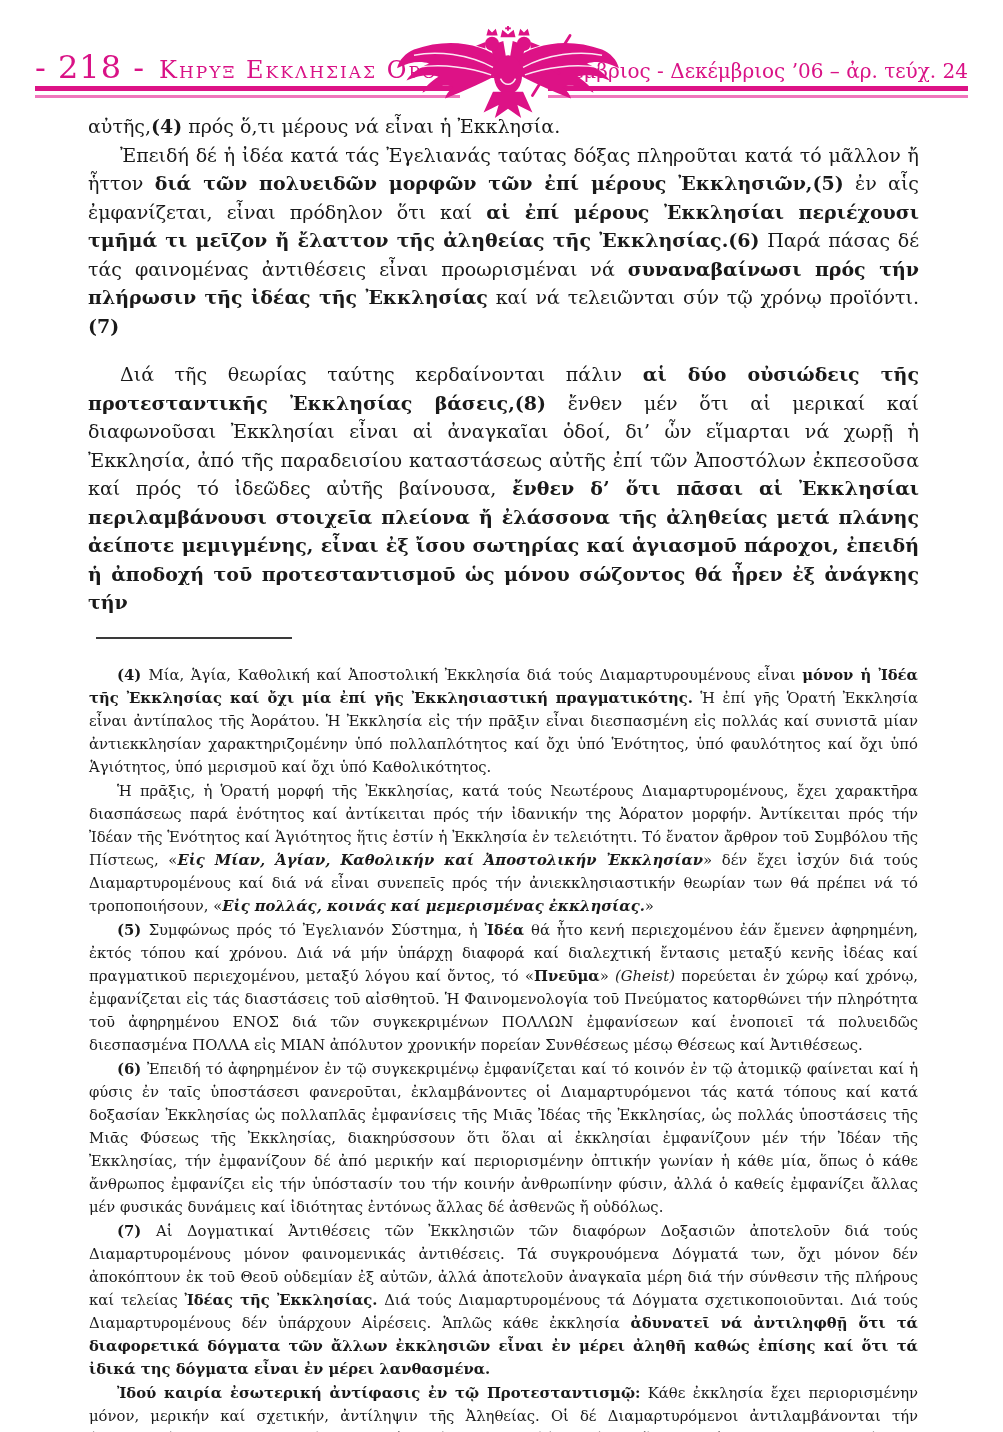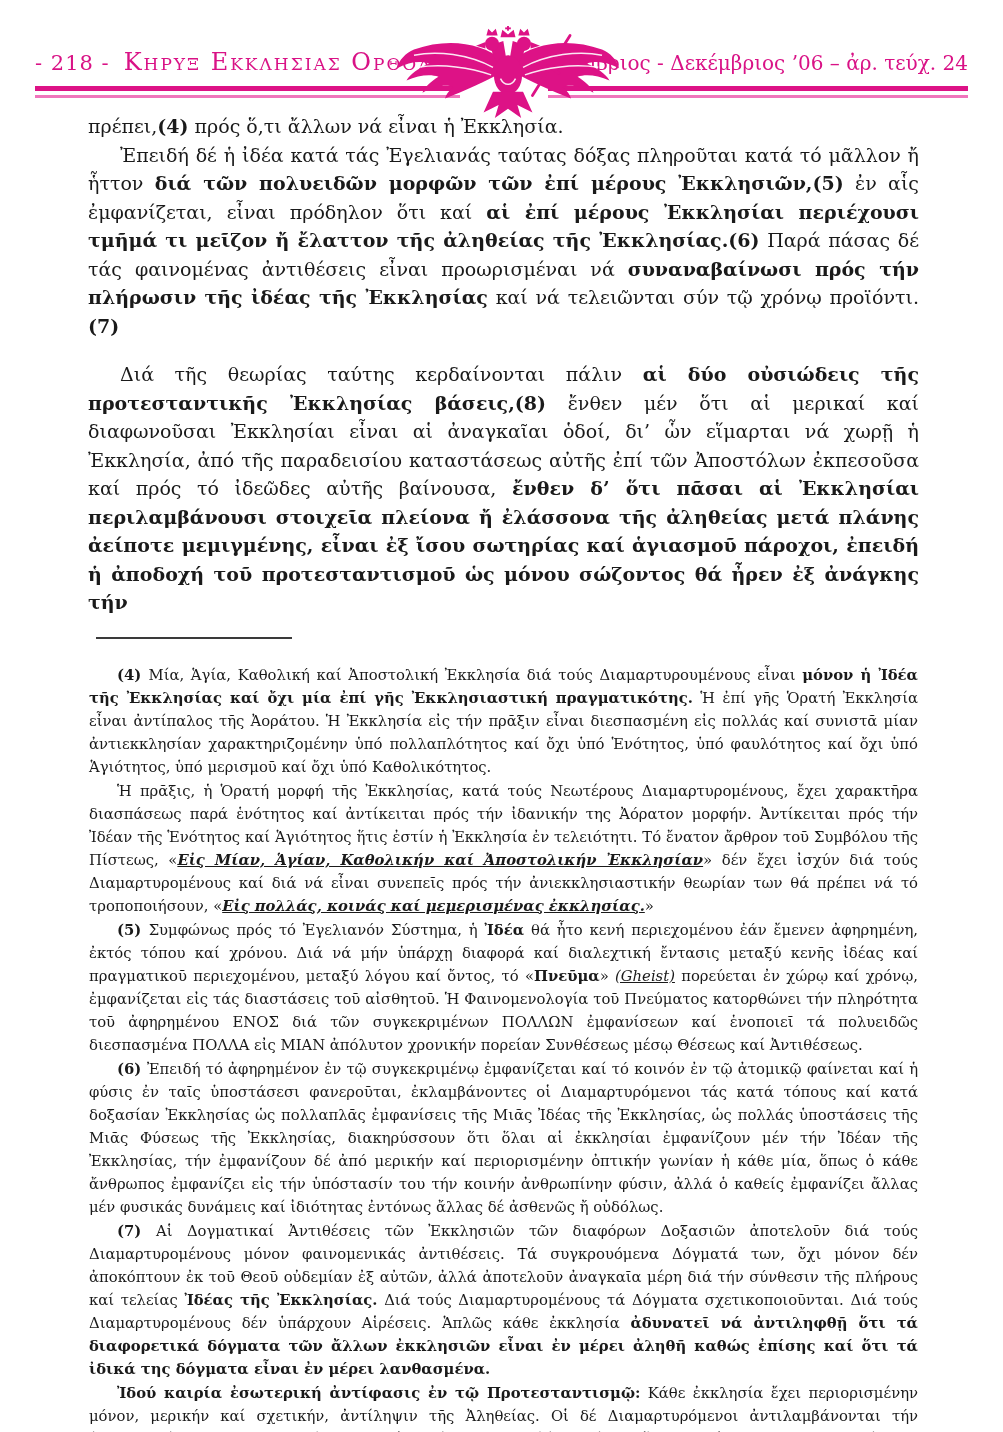--- a/index.html
+++ b/index.html
@@ -5,21 +5,21 @@
   html,body{margin:0;padding:0;background:#ffffff;}
   body{width:1003px;height:1432px;overflow:hidden;position:relative;
        font-family:"DejaVu Serif","Liberation Serif",serif;color:#1a1a1a;}
   .page{position:relative;width:1003px;height:1432px;}
 
   
   .header{position:absolute;top:0;left:0;width:1003px;height:110px;}
   .header-row{position:absolute;top:48px;left:35px;right:35px;display:flex;
               justify-content:space-between;align-items:baseline;color:#d91286;}
   .hdr-left{display:flex;align-items:baseline;gap:14px;white-space:nowrap;}
-  .page-number{font-size:21px;letter-spacing:1px;}
+  .page-number{font-size:32px;letter-spacing:1px;}
   .journal-title{font-size:24px;font-variant:small-caps;letter-spacing:2px;font-weight:500;}
   .hdr-right{font-size:20px;white-space:nowrap;}
   .rule{position:absolute;left:35px;width:933px;}
   .rule-thick{top:86px;height:5px;
       background:linear-gradient(to right,#dd1286 0 45.5%,transparent 45.5% 55%,#dd1286 55% 100%);}
   .rule-thin{top:95px;height:3px;
       background:linear-gradient(to right,#f075bc 0 45.5%,transparent 45.5% 55%,#f075bc 55% 100%);}
   .emblem{position:absolute;left:392px;top:26px;width:232px;height:94px;}
 
   
@@ -28,21 +28,21 @@
   .article p{margin:0;}
   .article p.indent{text-indent:32px;}
   .article p.sp{margin-top:20px;}
 
   
   .fn-sep{position:relative;margin:20px 0 24px 8px;width:196px;height:2px;background:#3a3a3a;}
   .footnotes{font-size:14.8px;line-height:23px;text-align:justify;}
   .footnotes p{margin:1px;text-indent:28px;}
 
   .rb{font-weight:bold;}
-  .ri{font-style:italic;text-decoration:underline;}
+  .ri{font-style:italic;}
 </style>
 </head>
 <body>
 
 <div class="page">
 
   <div class="header">
     <div class="rule rule-thick"></div>
     <div class="rule rule-thin"></div>
 
@@ -94,21 +94,21 @@
           <path d="M24 44 C50 40 80 44 102 52"></path>
           <path d="M220 31 C195 26 162 30 136 44"></path>
           <path d="M216 44 C190 40 160 44 138 52"></path>
           <path d="M112 56 C116 64 124 64 128 56"></path>
         </g>
       </g>
     </svg>
   </div>
 
   <div class="article">
-    <p><span>πρέπει,</span><span class="rb">(4)</span><span> πρός ὅ,τι ἄλλων νά εἶναι ἡ Ἐκκλησία.</span></p>
+    <p><span>αὐτῆς,</span><span class="rb">(4)</span><span> πρός ὅ,τι μέρους νά εἶναι ἡ Ἐκκλησία.</span></p>
     <p class="indent"><span>Ἐπειδή δέ ἡ ἰδέα κατά τάς Ἐγελιανάς ταύτας δόξας πληροῦται κατά τό μᾶλλον ἤ ἧττον </span><span class="rb">διά τῶν πολυειδῶν μορφῶν τῶν ἐπί μέρους Ἐκκλησιῶν,(5)</span><span> ἐν αἷς ἐμφανίζεται, εἶναι πρόδηλον ὅτι καί </span><span class="rb">αἱ ἐπί μέρους Ἐκκλησίαι περιέχουσι τμῆμά τι μεῖζον ἤ ἔλαττον τῆς ἀληθείας τῆς Ἐκκλησίας.(6)</span><span> Παρά πάσας δέ τάς φαινομένας ἀντιθέσεις εἶναι προωρισμέναι νά </span><span class="rb">συναναβαίνωσι πρός τήν πλήρωσιν τῆς ἰδέας τῆς Ἐκκλησίας</span><span> καί νά τελειῶνται σύν τῷ χρόνῳ προϊόντι.</span><span class="rb">(7)</span></p>
     <p class="indent sp"><span>Διά τῆς θεωρίας ταύτης κερδαίνονται πάλιν </span><span class="rb">αἱ δύο οὐσιώδεις τῆς προτεσταντικῆς Ἐκκλησίας βάσεις,(8)</span><span> ἔνθεν μέν ὅτι αἱ μερικαί καί διαφωνοῦσαι Ἐκκλησίαι εἶναι αἱ ἀναγκαῖαι ὁδοί, δι’ ὧν εἵμαρται νά χωρῇ ἡ Ἐκκλησία, ἀπό τῆς παραδεισίου καταστάσεως αὐτῆς ἐπί τῶν Ἀποστόλων ἐκπεσοῦσα καί πρός τό ἰδεῶδες αὐτῆς βαίνουσα, </span><span class="rb">ἔνθεν δ’ ὅτι πᾶσαι αἱ Ἐκκλησίαι περιλαμβάνουσι στοιχεῖα πλείονα ἤ ἐλάσσονα τῆς ἀληθείας μετά πλάνης ἀείποτε μεμιγμένης, εἶναι ἐξ ἴσου σωτηρίας καί ἁγιασμοῦ πάροχοι, ἐπειδή ἡ ἀποδοχή τοῦ προτεσταντισμοῦ ὡς μόνου σώζοντος θά ἦρεν ἐξ ἀνάγκης τήν</span></p>
 
     <div class="fn-sep"></div>
 
     <div class="footnotes">
       <p><span class="rb">(4) </span><span>Μία, Ἁγία, Καθολική καί Ἀποστολική Ἐκκλησία διά τούς Διαμαρτυρουμένους εἶναι </span><span class="rb">μόνον ἡ Ἰδέα τῆς Ἐκκλησίας καί ὄχι μία ἐπί γῆς Ἐκκλησιαστική πραγματικότης.</span><span> Ἡ ἐπί γῆς Ὁρατή Ἐκκλησία εἶναι ἀντίπαλος τῆς Ἀοράτου. Ἡ Ἐκκλησία εἰς τήν πρᾶξιν εἶναι διεσπασμένη εἰς πολλάς καί συνιστᾶ μίαν ἀντιεκκλησίαν χαρακτηριζομένην ὑπό πολλαπλότητος καί ὄχι ὑπό Ἑνότητος, ὑπό φαυλότητος καί ὄχι ὑπό Ἁγιότητος, ὑπό μερισμοῦ καί ὄχι ὑπό Καθολικότητος.</span></p>
       <p><span>Ἡ πρᾶξις, ἡ Ὁρατή μορφή τῆς Ἐκκλησίας, κατά τούς Νεωτέρους Διαμαρτυρομένους, ἔχει χαρακτῆρα διασπάσεως παρά ἑνότητος καί ἀντίκειται πρός τήν ἰδανικήν της Ἀόρατον μορφήν. Ἀντίκειται πρός τήν Ἰδέαν τῆς Ἑνότητος καί Ἁγιότητος ἥτις ἐστίν ἡ Ἐκκλησία ἐν τελειότητι. Τό ἔνατον ἄρθρον τοῦ Συμβόλου τῆς Πίστεως, «</span><span class="rb ri">Εἰς Μίαν, Ἁγίαν, Καθολικήν καί Ἀποστολικήν Ἐκκλησίαν</span><span>» δέν ἔχει ἰσχύν διά τούς Διαμαρτυρομένους καί διά νά εἶναι συνεπεῖς πρός τήν ἀνιεκκλησιαστικήν θεωρίαν των θά πρέπει νά τό τροποποιήσουν, «</span><span class="rb ri">Εἰς πολλάς, κοινάς καί μεμερισμένας ἐκκλησίας.</span><span>»</span></p>
       <p><span class="rb">(5) </span><span>Συμφώνως πρός τό Ἐγελιανόν Σύστημα, ἡ </span><span class="rb">Ἰδέα</span><span> θά ἦτο κενή περιεχομένου ἐάν ἔμενεν ἀφηρημένη, ἐκτός τόπου καί χρόνου. Διά νά μήν ὑπάρχῃ διαφορά καί διαλεχτική ἔντασις μεταξύ κενῆς ἰδέας καί πραγματικοῦ περιεχομένου, μεταξύ λόγου καί ὄντος, τό «</span><span class="rb">Πνεῦμα</span><span>» </span><span class="ri">(Gheist)</span><span> πορεύεται ἐν χώρῳ καί χρόνῳ, ἐμφανίζεται εἰς τάς διαστάσεις τοῦ αἰσθητοῦ. Ἡ Φαινομενολογία τοῦ Πνεύματος κατορθώνει τήν πληρότητα τοῦ ἀφηρημένου ΕΝΟΣ διά τῶν συγκεκριμένων ΠΟΛΛΩΝ ἐμφανίσεων καί ἑνοποιεῖ τά πολυειδῶς διεσπασμένα ΠΟΛΛΑ εἰς ΜΙΑΝ ἀπόλυτον χρονικήν πορείαν Συνθέσεως μέσῳ Θέσεως καί Ἀντιθέσεως.</span></p>
       <p><span class="rb">(6) </span><span>Ἐπειδή τό ἀφηρημένον ἐν τῷ συγκεκριμένῳ ἐμφανίζεται καί τό κοινόν ἐν τῷ ἀτομικῷ φαίνεται καί ἡ φύσις ἐν ταῖς ὑποστάσεσι φανεροῦται, ἐκλαμβάνοντες οἱ Διαμαρτυρόμενοι τάς κατά τόπους καί κατά δοξασίαν Ἐκκλησίας ὡς πολλαπλᾶς ἐμφανίσεις τῆς Μιᾶς Ἰδέας τῆς Ἐκκλησίας, ὡς πολλάς ὑποστάσεις τῆς Μιᾶς Φύσεως τῆς Ἐκκλησίας, διακηρύσσουν ὅτι ὅλαι αἱ ἐκκλησίαι ἐμφανίζουν μέν τήν Ἰδέαν τῆς Ἐκκλησίας, τήν ἐμφανίζουν δέ ἀπό μερικήν καί περιορισμένην ὀπτικήν γωνίαν ἡ κάθε μία, ὅπως ὁ κάθε ἄνθρωπος ἐμφανίζει εἰς τήν ὑπόστασίν του τήν κοινήν ἀνθρωπίνην φύσιν, ἀλλά ὁ καθείς ἐμφανίζει ἄλλας μέν φυσικάς δυνάμεις καί ἰδιότητας ἐντόνως ἄλλας δέ ἀσθενῶς ἤ οὐδόλως.</span></p>

